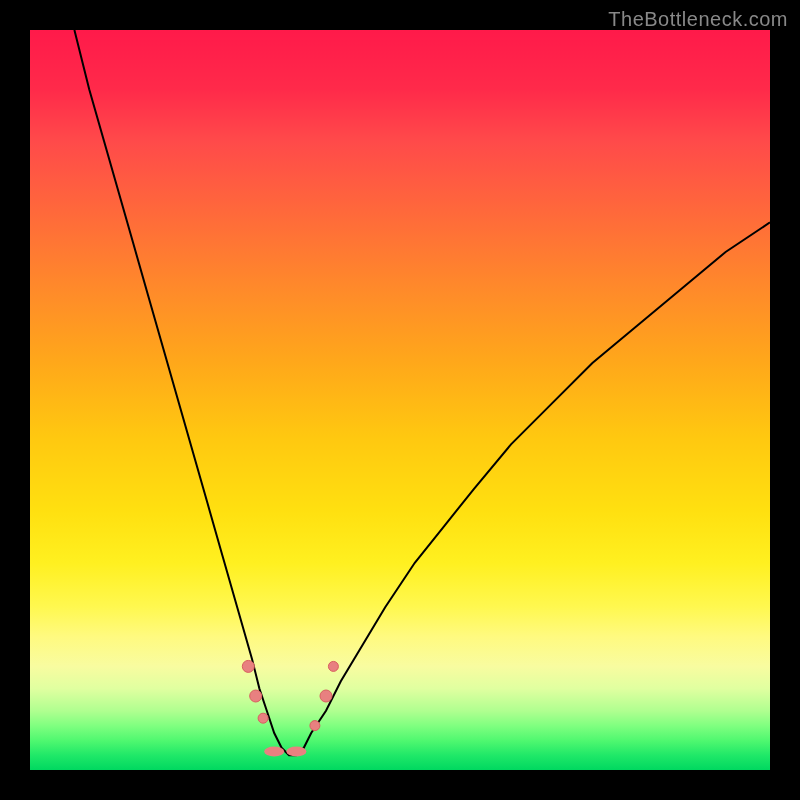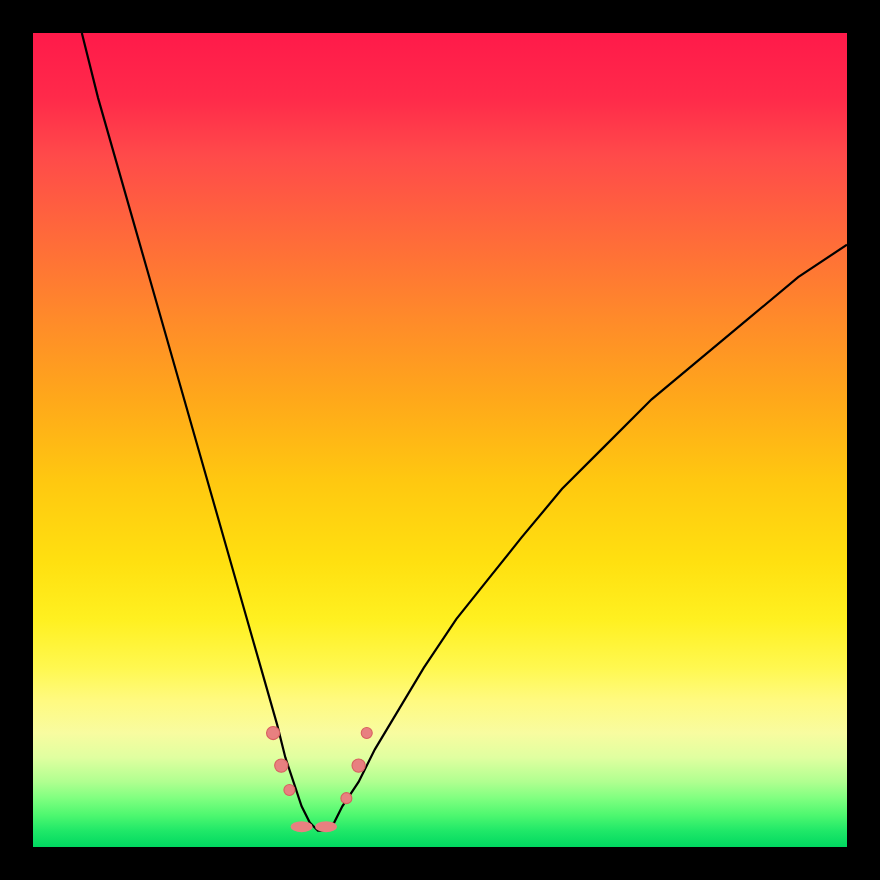--- a/index.html
+++ b/index.html
@@ -64,20 +64,21 @@
     }
     .marker-cap {
       fill: #e88080;
       stroke: none;
     }
   </style>
 </head>
 <body>
 
 <div class="container">
+  <div class="watermark">TheBottleneck.com</div>
   <div class="plot-area">
     <svg class="curve-svg" viewBox="0 0 740 740">
       <g id="curve-group">
           <path d="M44.4 0.0 L59.2 59.2 L74.0 111.0 L88.8 162.8 L103.6 214.6 L118.4 266.4 L133.2 318.2 L148.0 370.0 L162.8 421.8 L177.6 473.6 L192.4 525.4 L207.2 577.2 L222.0 629.0 L229.4 658.6 L236.8 680.8 L244.2 703.0 L251.6 717.8 L259.0 725.2 L266.4 725.2 L273.8 717.8 L281.2 703.0 L296.0 680.8 L310.8 651.2 L333.0 614.2 L355.2 577.2 L384.8 532.8 L414.4 495.8 L444.0 458.8 L481.0 414.4 L518.0 377.4 L562.4 333.0 L606.8 296.0 L651.2 259.0 L695.6 222.0 L740.0 192.4 " class="curve-path"></path>
         </g>
       <g id="marker-group">
           <circle cx="218.3" cy="636.4" r="6" class="marker"></circle>
           <circle cx="225.7" cy="666.0" r="6" class="marker"></circle>
           <circle cx="233.1" cy="688.2" r="5" class="marker"></circle>
           <ellipse cx="244.2" cy="721.5" rx="10" ry="5" class="marker-cap"></ellipse>

